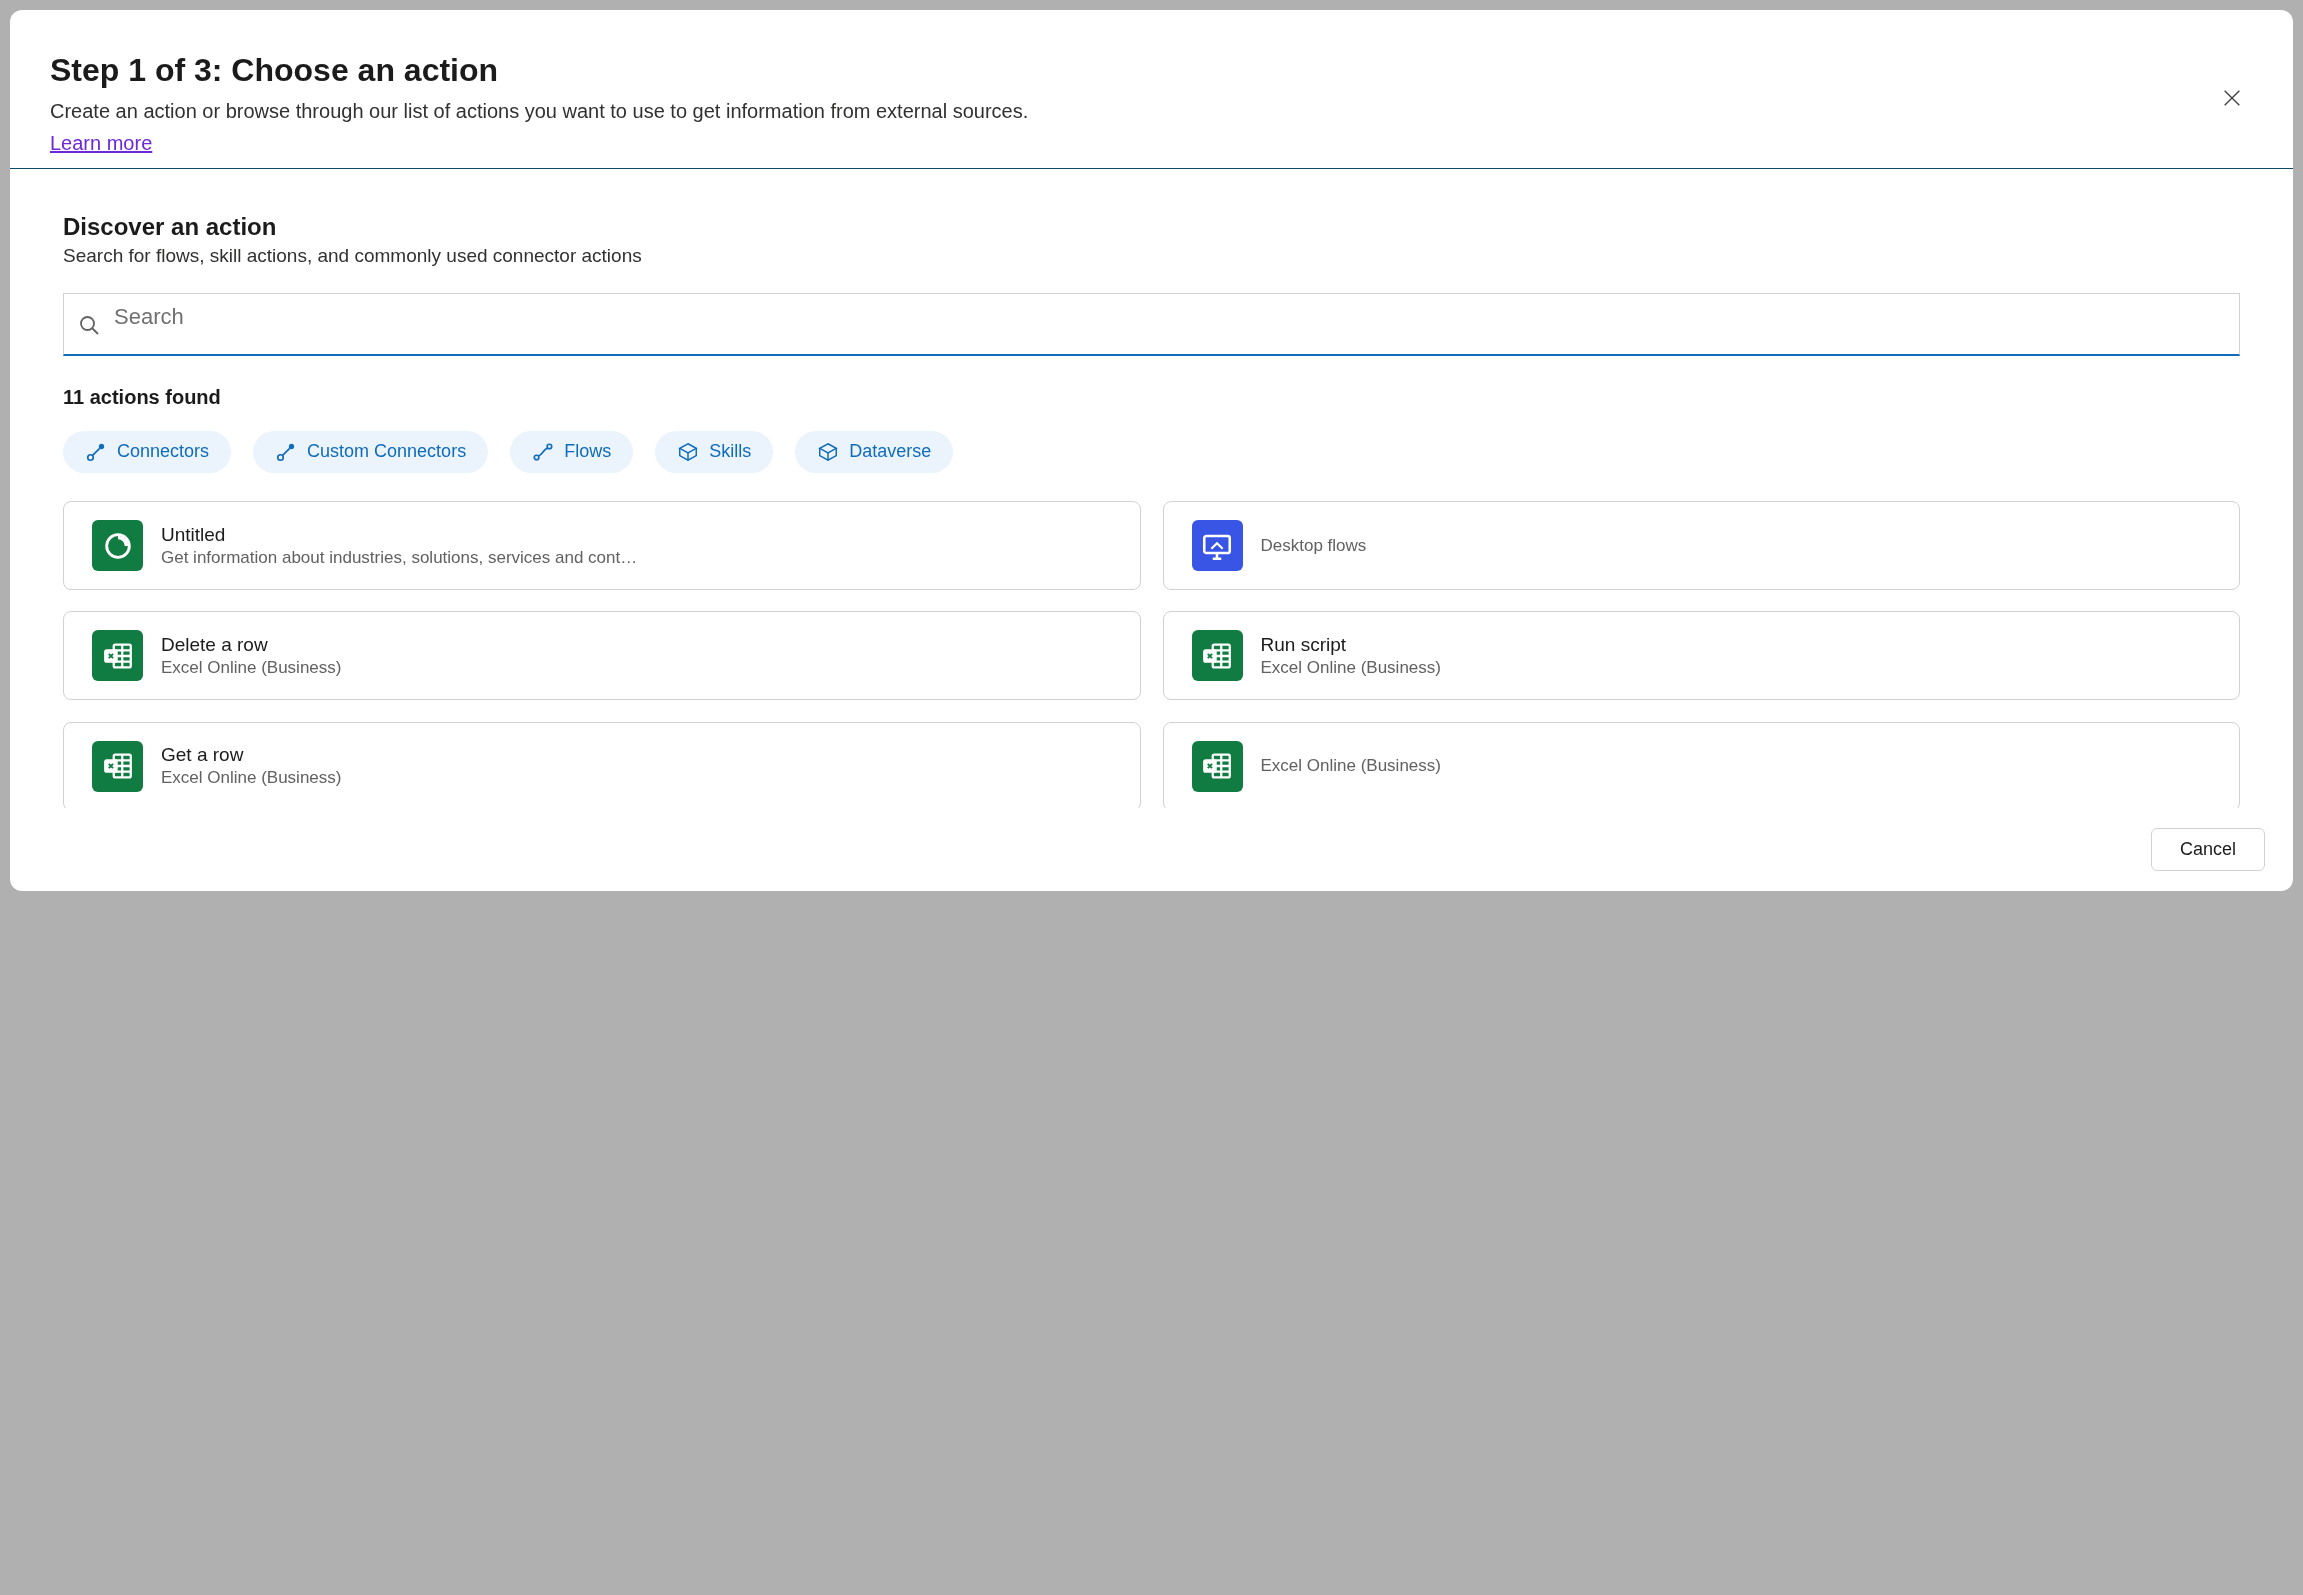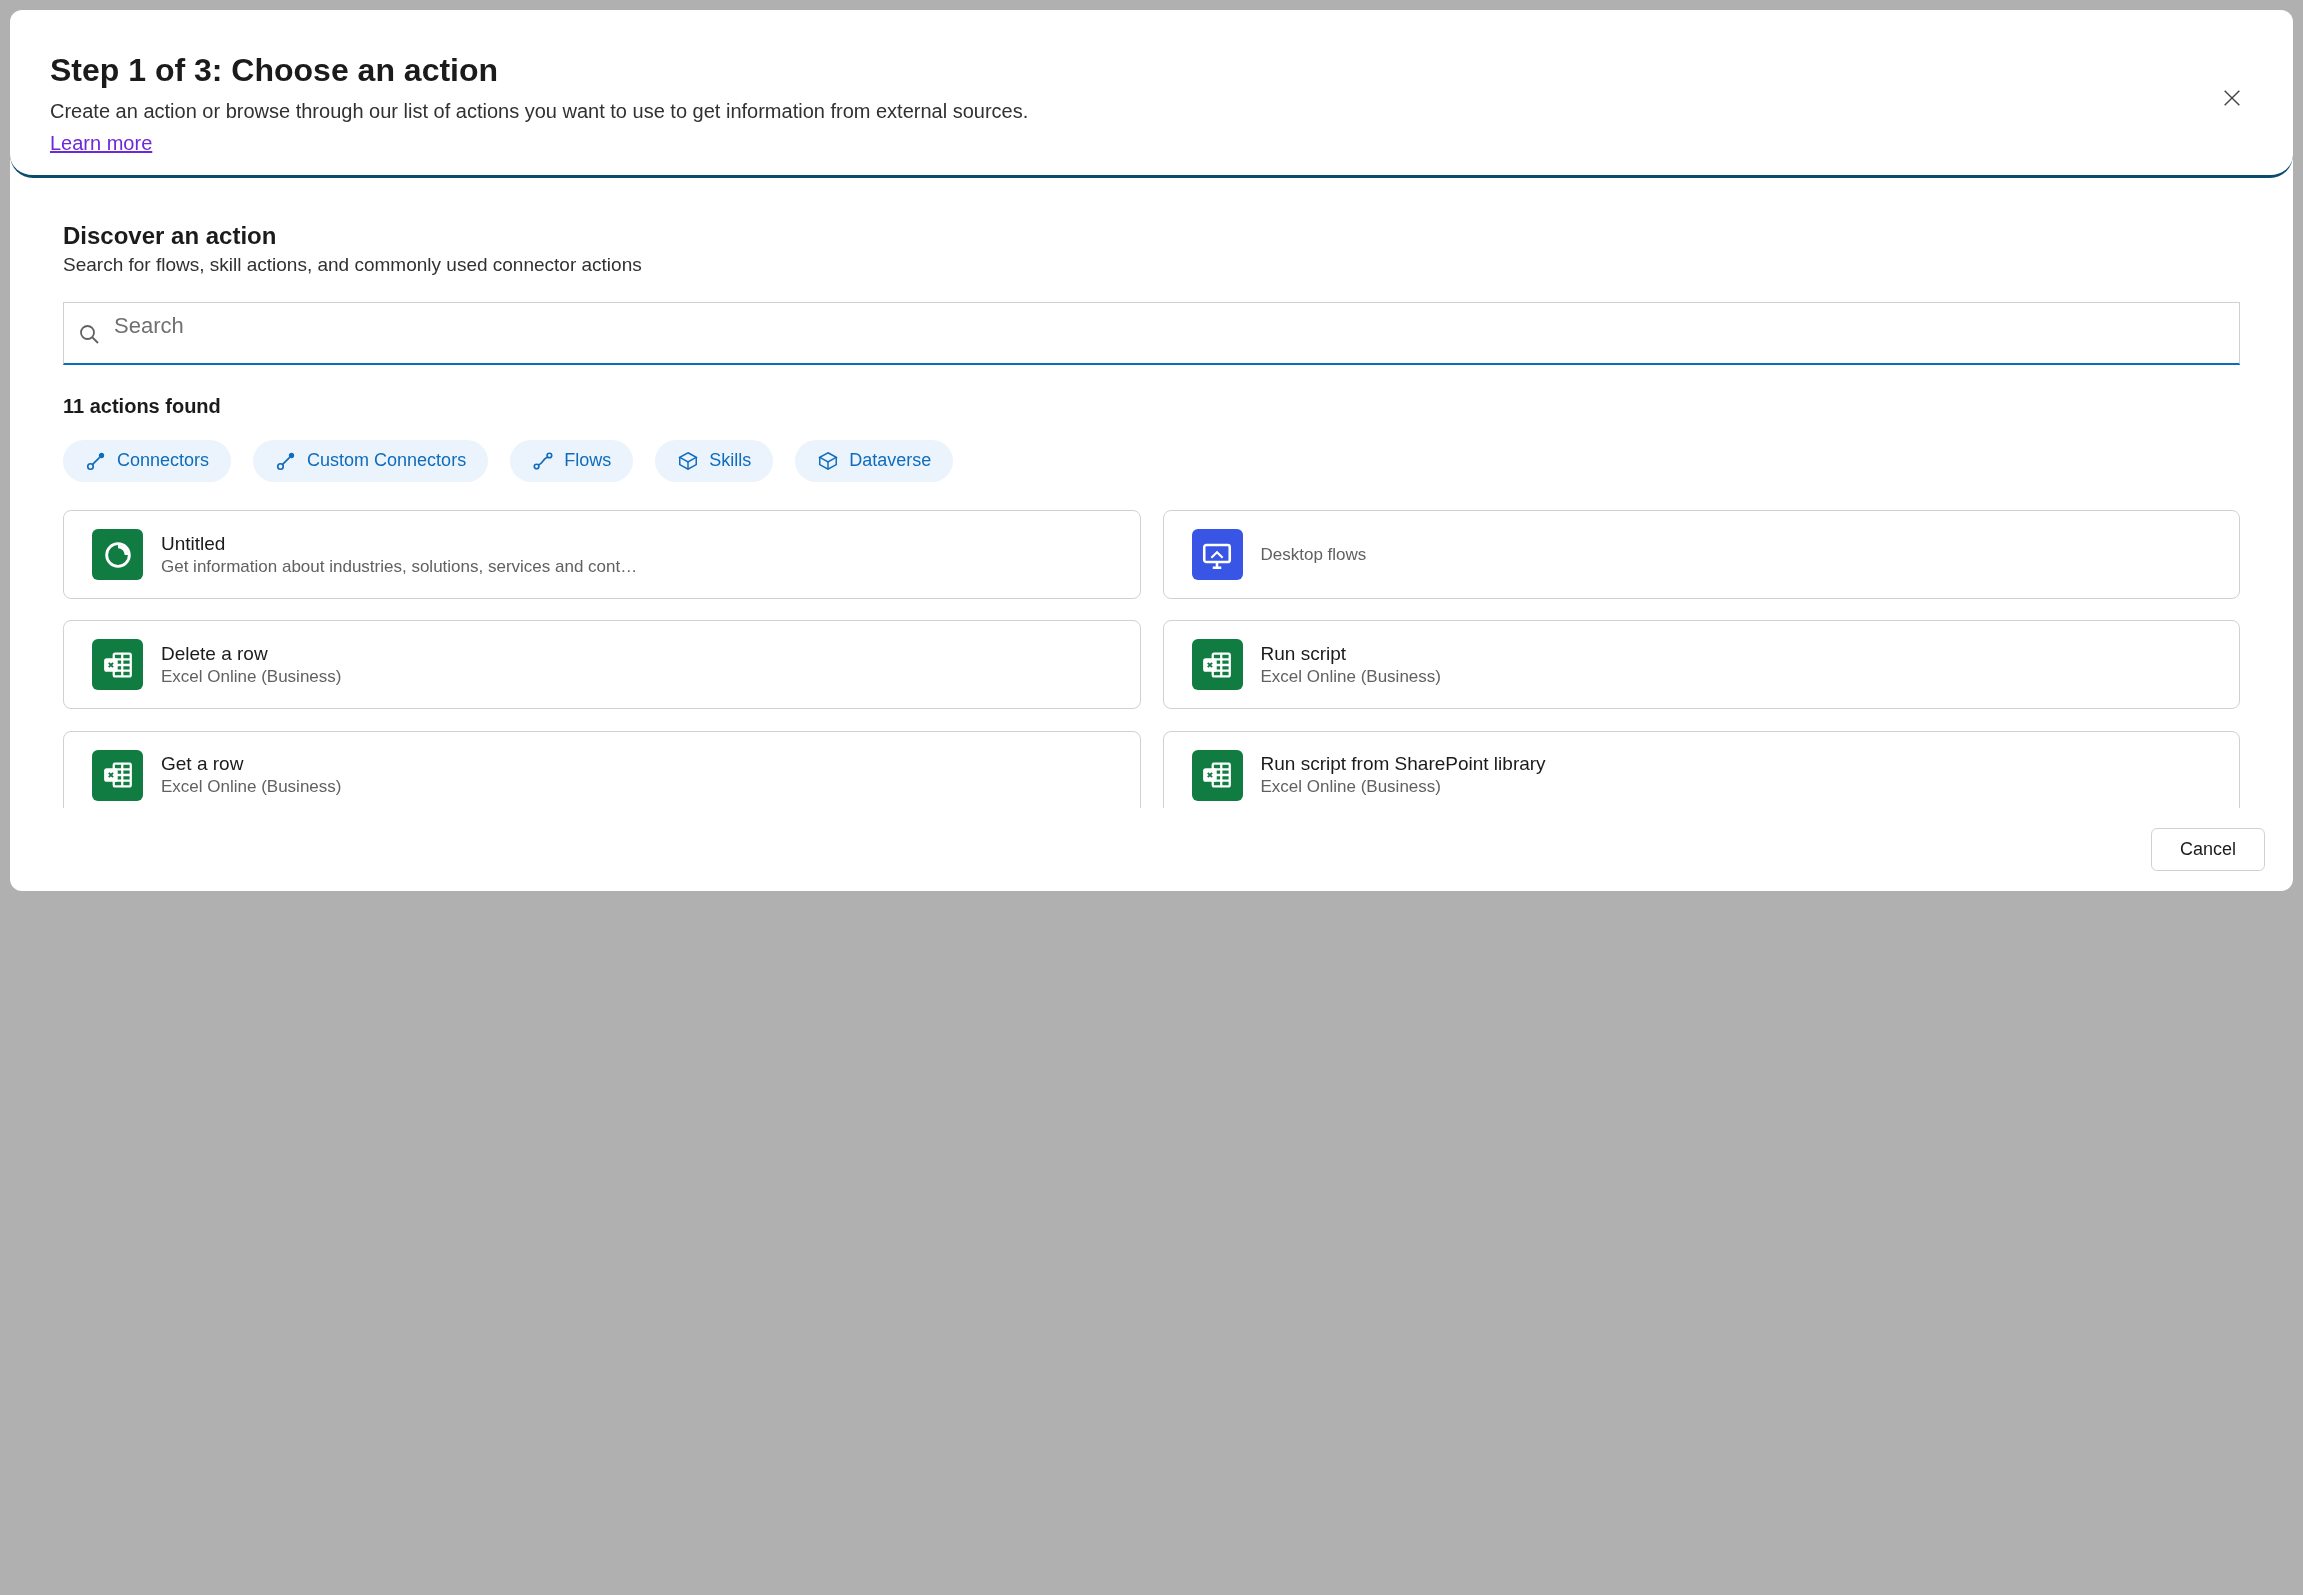--- a/index.html
+++ b/index.html
@@ -12,24 +12,23 @@
       background: #fff;
       border-radius: 12px;
       width: 100%;
       height: 881px;
       position: relative;
       display: flex;
       flex-direction: column;
       overflow: hidden;
     }
     .modal-header {
-      padding: 42px 40px 20px 40px;
-      border-bottom: 3px solid #0c4a6e;
+      padding: 42px 40px 13px 40px;
+      border-bottom: 1px solid #0c4a6e;
       position: relative;
-      border-radius: 23px;
     }
     .step-title {
       font-size: 32px;
       font-weight: 600;
       color: #1b1b1b;
       margin-bottom: 8px;
     }
     .step-subtitle {
       font-size: 20px;
       color: #323130;
@@ -332,21 +331,20 @@
       <div class="card">
         <div class="card-icon green">
           <svg viewBox="0 0 24 24" fill="none" stroke="currentColor" stroke-width="1.6">
               <rect x="9" y="4" width="12" height="16" rx="1"></rect>
               <path d="M9 8h12M9 12h12M9 16h12M15 4v16"></path>
               <rect x="3" y="8" width="8" height="8" rx="1" fill="currentColor"></rect>
               <path d="M5.5 10.5 L8.5 13.5 M8.5 10.5 L5.5 13.5" stroke="#107c41" stroke-width="1.4"></path>
             </svg>
         </div>
         <div class="card-text">
-          <div class="card-title">Run script from SharePoint library</div>
           <div class="card-sub">Excel Online (Business)</div>
         </div>
       </div>
 
     </div>
   </div>
 
   <div class="modal-footer">
     <button class="cancel-btn">Cancel</button>
   </div>

